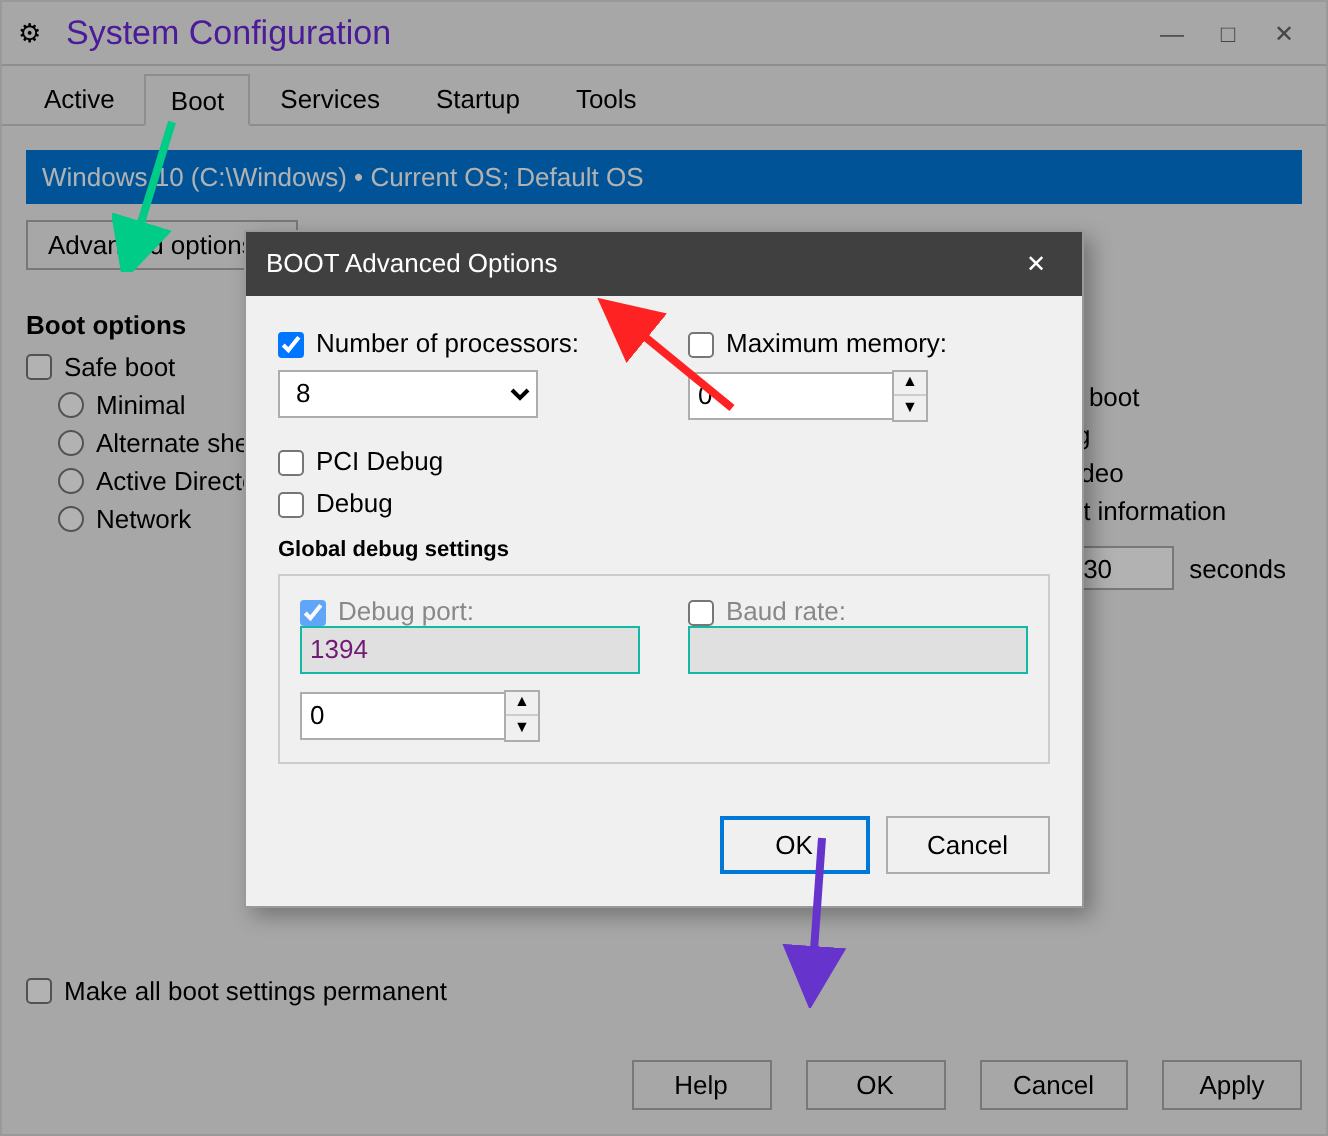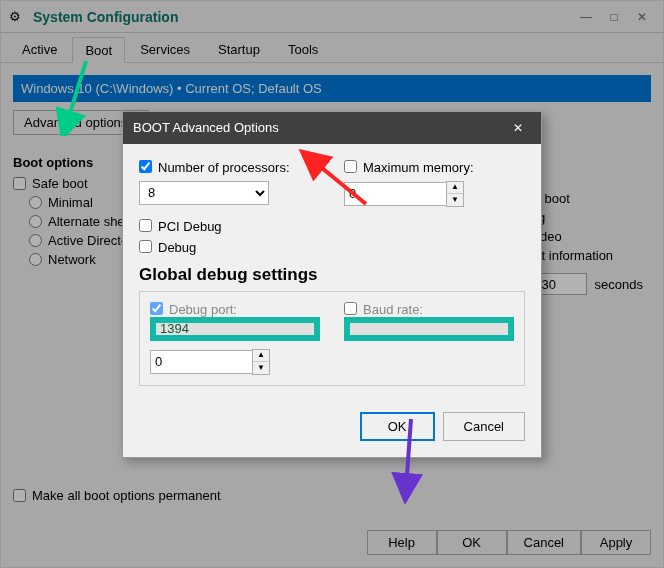--- a/index.html
+++ b/index.html
@@ -37,23 +37,22 @@
     .title-bar-left {
       display: flex;
       align-items: center;
       gap: 8px;
     }
     .title-bar-icon {
       width: 16px;
       height: 16px;
     }
     .title-bar-title {
-      font-size: 14px;
-      color: #0f766e;
-      font-weight: bold;
+      font-size: 17px;
+      color: #6d28d9;
     }
     .title-bar-controls {
       display: flex;
       gap: 2px;
     }
     .title-btn {
       width: 26px;
       height: 20px;
       border: none;
       background: transparent;
@@ -147,21 +146,21 @@
 
     .no-gui-row {
       margin-top: 8px;
     }
 
     .bottom-buttons {
       position: absolute;
       bottom: 12px;
       right: 12px;
       display: flex;
-      gap: 0;
+      gap: 17px;
     }
     .btn {
       padding: 4px 16px;
       background: #f0f0f0;
       border: 1px solid #adadad;
       font-size: 13px;
       cursor: pointer;
       min-width: 70px;
       text-align: center;
     }
@@ -211,21 +210,21 @@
 
     .dialog-col {
       flex: 1;
       display: flex;
       flex-direction: column;
       gap: 6px;
     }
 
     .checkbox-label {
       display: flex;
-      align-items: flex-start;
+      align-items: flex-end;
       gap: 6px;
       font-size: 13px;
     }
     .checkbox-label input[type=checkbox] { margin: 0; }
 
     .spinbox-row {
       display: flex;
       align-items: center;
       gap: 0;
       width: 120px;
@@ -272,21 +271,21 @@
     .dropdown {
       width: 130px;
       height: 24px;
       border: 1px solid #adadad;
       background: white;
       font-size: 13px;
       padding: 0 4px;
     }
 
     .section-label {
-      font-size: 17px;
+      font-size: 11px;
       font-weight: 600;
       margin: 8px 0 6px;
     }
 
     .global-debug {
       border: 1px solid #ccc;
       padding: 10px;
       margin-bottom: 10px;
     }
 
@@ -296,25 +295,25 @@
       margin-bottom: 8px;
     }
 
     .debug-col {
       flex: 1;
     }
 
     .input-field {
       width: 100%;
       height: 24px;
-      border: 6px solid #14b8a6;
+      border: 1px solid #14b8a6;
       background: #e0e0e0;
       font-size: 13px;
       padding: 2px 4px;
-      color: #14532d;
+      color: #701a75;
     }
 
     .usb-section {
       margin-top: 6px;
     }
 
     .usb-input {
       width: 200px;
       height: 24px;
       border: 1px solid #adadad;
@@ -437,21 +436,21 @@
       </div>
       <div style="margin-top:10px; display:flex; align-items:center; gap:8px;">
         <label>Timeout:</label>
         <input type="text" value="30" style="width: 50px; height: 22px; border: 1px solid rgb(173, 173, 173); font-size: 13px; padding: 2px 4px;">
         <span>seconds</span>
       </div>
     </div>
 
     <div class="checkbox-row" style="position:absolute; bottom:60px; left:12px;">
       <input type="checkbox" id="make-permanent" style="">
-      <label for="make-permanent">Make all boot options permanent</label>
+      <label for="make-permanent">Make all boot settings permanent</label>
     </div>
 
     <div class="bottom-buttons">
       <button class="btn">Help</button>
       <button class="btn">OK</button>
       <button class="btn">Cancel</button>
       <button class="btn">Apply</button>
     </div>
   </div>
 

